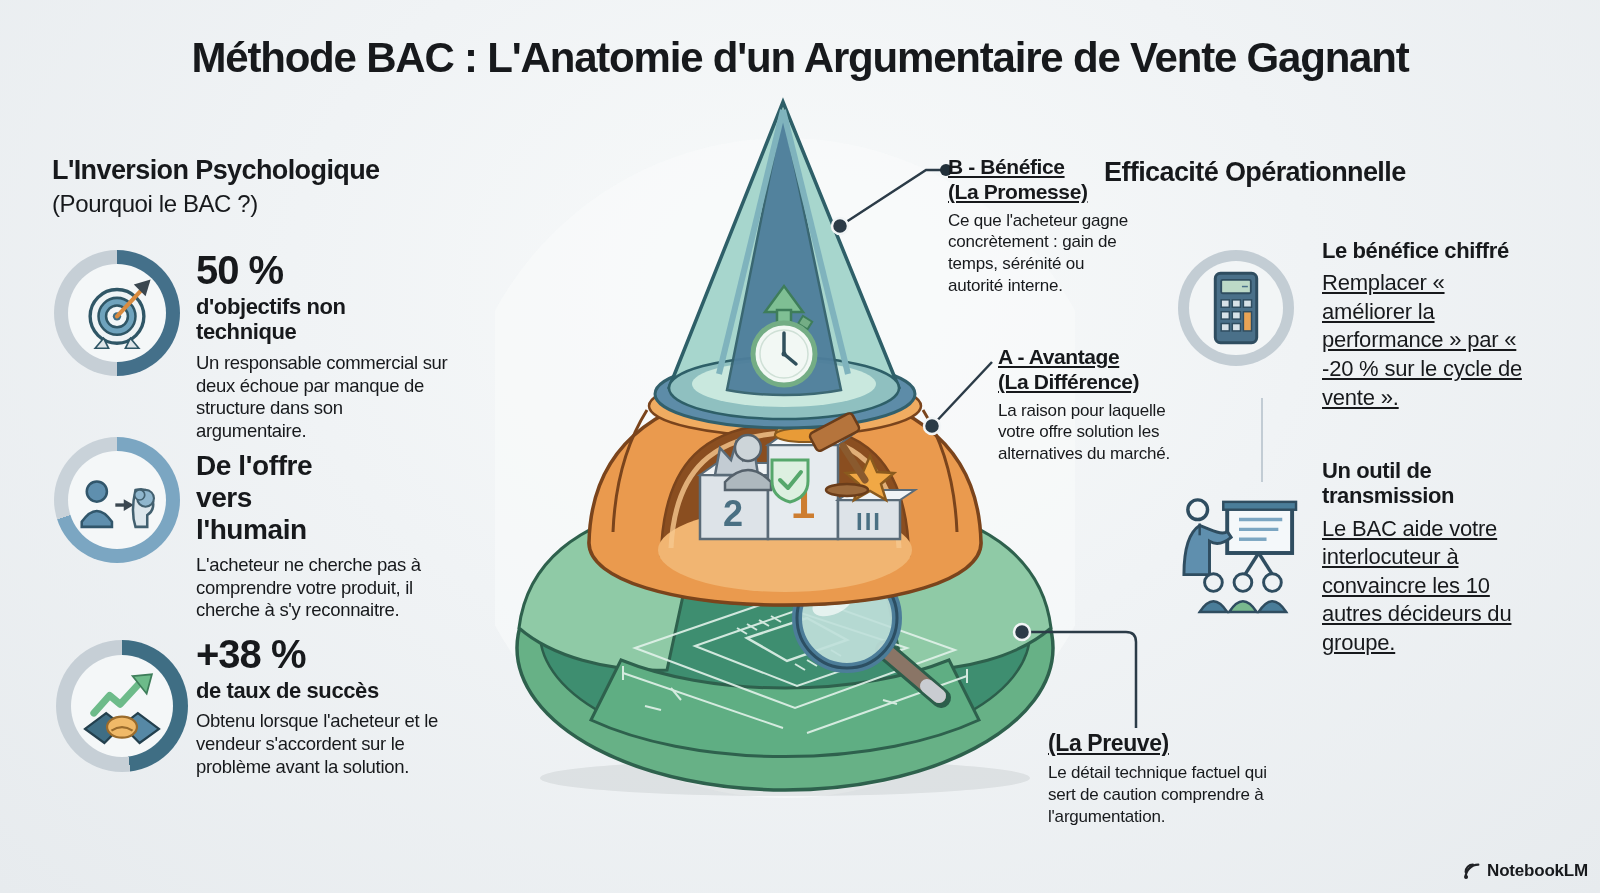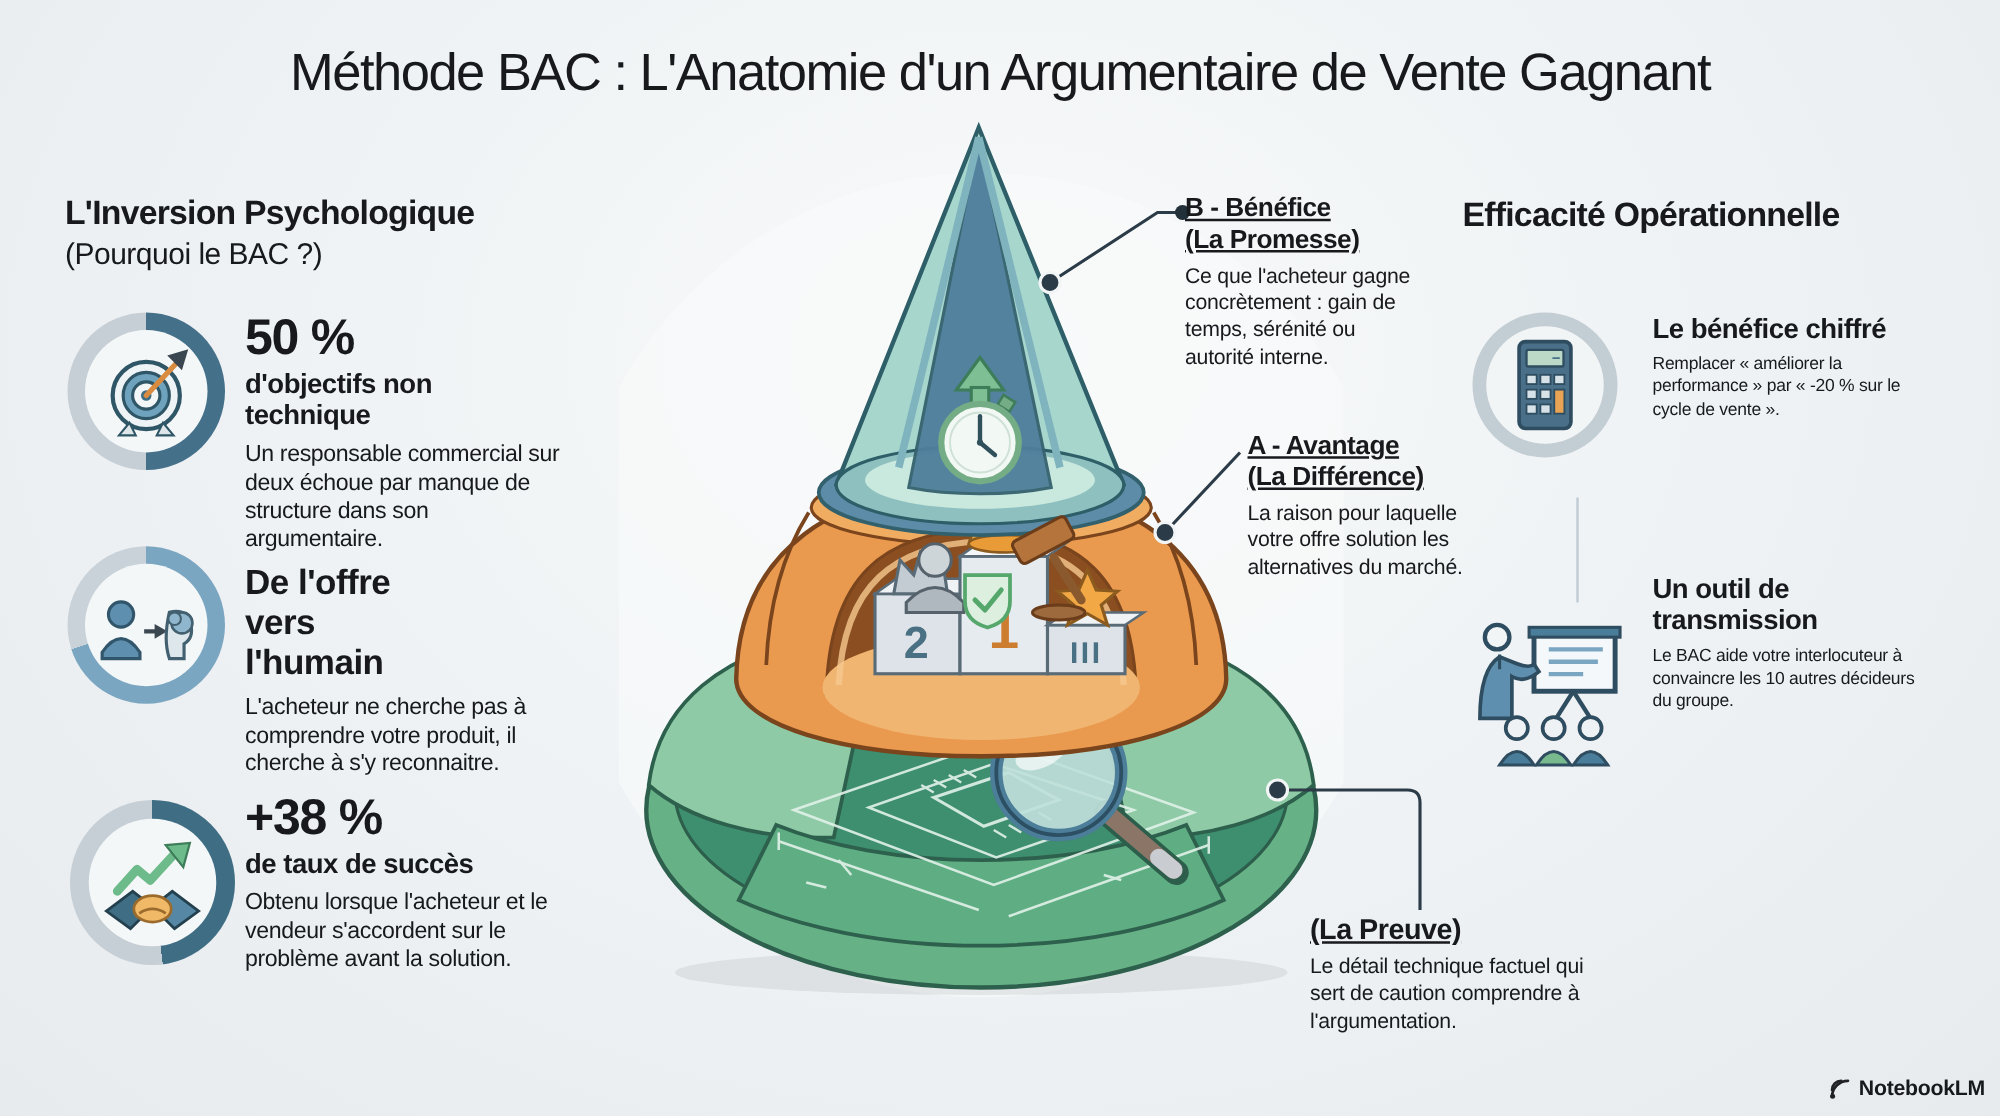--- a/index.html
+++ b/index.html
@@ -4,33 +4,33 @@
 <style>
   html,body{margin:0;padding:0;}
   .stage{
     position:relative;width:1600px;height:893px;overflow:hidden;
     background:radial-gradient(ellipse at 50% 32%, #f8fafa 0%, #f0f3f5 45%, #e7ebee 100%);
     font-family:"Liberation Sans", sans-serif;color:#17191c;
   }
   .abs{position:absolute;}
   .title{
     top:34px;left:0;width:1600px;text-align:center;
-    font-size:42px;font-weight:400;letter-spacing:-1.2px;
+    font-size:42px;font-weight:700;letter-spacing:-1.2px;
   }
   .sec-heading{font-size:27px;font-weight:700;letter-spacing:-0.6px;line-height:1.1;}
   .sec-sub{font-size:24px;letter-spacing:-0.4px;line-height:1.15;margin-top:4px;}
   .stat-ring{border-radius:50%;display:flex;align-items:center;justify-content:center;}
   .stat-inner{width:98px;height:98px;border-radius:50%;background:#f4f7f8;display:flex;align-items:center;justify-content:center;}
   .stat-value{font-size:40px;font-weight:700;letter-spacing:-1px;line-height:1;}
   .stat-label{font-size:22px;font-weight:700;letter-spacing:-0.4px;line-height:1.15;margin-top:4px;}
   .stat-body{font-size:18.5px;letter-spacing:-0.3px;line-height:1.24;margin-top:7px;}
   .callout-title{font-size:21px;font-weight:700;letter-spacing:-0.4px;line-height:1.18;text-decoration:underline;}
   .callout-body{font-size:17px;letter-spacing:-0.2px;line-height:1.28;margin-top:5px;}
   .right-title{font-size:22px;font-weight:700;letter-spacing:-0.4px;line-height:1.15;}
-  .right-body{font-size:14px;letter-spacing:-0.2px;line-height:1.3;margin-top:6px;}
+  .right-body{font-size:22px;letter-spacing:-0.2px;line-height:1.3;margin-top:6px;text-decoration:underline;}
   .footer{right:12px;bottom:12px;display:flex;align-items:center;gap:5px;}
   .footer-text{font-size:17px;font-weight:600;letter-spacing:-0.2px;}
   svg text{font-family:"Liberation Sans", sans-serif;}
 </style>
 </head>
 <body>
 
 <div class="stage">
 
   <div class="abs title">Méthode BAC : L'Anatomie d'un Argumentaire de Vente Gagnant</div>
@@ -235,42 +235,42 @@
     <div class="callout-title">A - Avantage</div>
     <div class="callout-title">(La Différence)</div>
     <div class="callout-body">La raison pour laquelle votre offre solution les alternatives du marché.</div>
   </div>
 
   <div class="abs" style="left:1048px;top:730px;width:235px;">
     <div class="callout-title" style="font-size:23px;">(La Preuve)</div>
     <div class="callout-body">Le détail technique factuel qui sert de caution comprendre à l'argumentation.</div>
   </div>
 
-  <div class="abs sec-heading" style="left:1170px;top:158px;">Efficacité Opérationnelle</div>
+  <div class="abs sec-heading" style="left:1104px;top:158px;">Efficacité Opérationnelle</div>
 
   <div class="abs" style="left:1178px;top:250px;width:116px;height:116px;border-radius:50%;background:#c3cdd4;display:flex;align-items:center;justify-content:center;">
     <div style="width:94px;height:94px;border-radius:50%;background:#f2f5f6;display:flex;align-items:center;justify-content:center;">
       <svg width="74" height="82" viewBox="0 0 100 110">
         <rect x="22" y="8" width="56" height="94" rx="7" fill="#4a7089" stroke="#2f4d60" stroke-width="4"></rect>
         <rect x="30" y="17" width="40" height="18" rx="2" fill="#bcd9c7" stroke="#2f4d60" stroke-width="2.5"></rect>
         <line x1="58" y1="26" x2="66" y2="26" stroke="#4a7089" stroke-width="2"></line>
         <g fill="#d7e2e8" stroke="#2f4d60" stroke-width="2">
           <rect x="30" y="44" width="11" height="10"></rect>
             <rect x="45" y="44" width="11" height="10"></rect>
             <rect x="60" y="44" width="11" height="10"></rect>
           <rect x="30" y="60" width="11" height="10"></rect>
             <rect x="45" y="60" width="11" height="10"></rect>
           <rect x="30" y="76" width="11" height="10"></rect>
             <rect x="45" y="76" width="11" height="10"></rect>
         </g>
         <rect x="60" y="60" width="11" height="26" fill="#e8a355" stroke="#2f4d60" stroke-width="2"></rect>
       </svg>
     </div>
   </div>
-  <div class="abs" style="left:1322px;top:250px;width:205px;">
+  <div class="abs" style="left:1322px;top:238px;width:205px;">
     <div class="right-title">Le bénéfice chiffré</div>
     <div class="right-body">Remplacer « améliorer la performance » par « -20 % sur le cycle de vente ».</div>
   </div>
 
   <div class="abs" style="left:1180px;top:492px;">
     <svg width="118" height="122" viewBox="0 0 120 124">
       <rect x="48" y="14" width="66" height="48" fill="#f4f8fa" stroke="#2f4d60" stroke-width="4"></rect>
       <rect x="44" y="10" width="74" height="8" fill="#4a7d99" stroke="#2f4d60" stroke-width="2.5"></rect>
       <line x1="60" y1="28" x2="104" y2="28" stroke="#7ba6c2" stroke-width="3.5"></line>
       <line x1="60" y1="38" x2="100" y2="38" stroke="#7ba6c2" stroke-width="3.5"></line>

